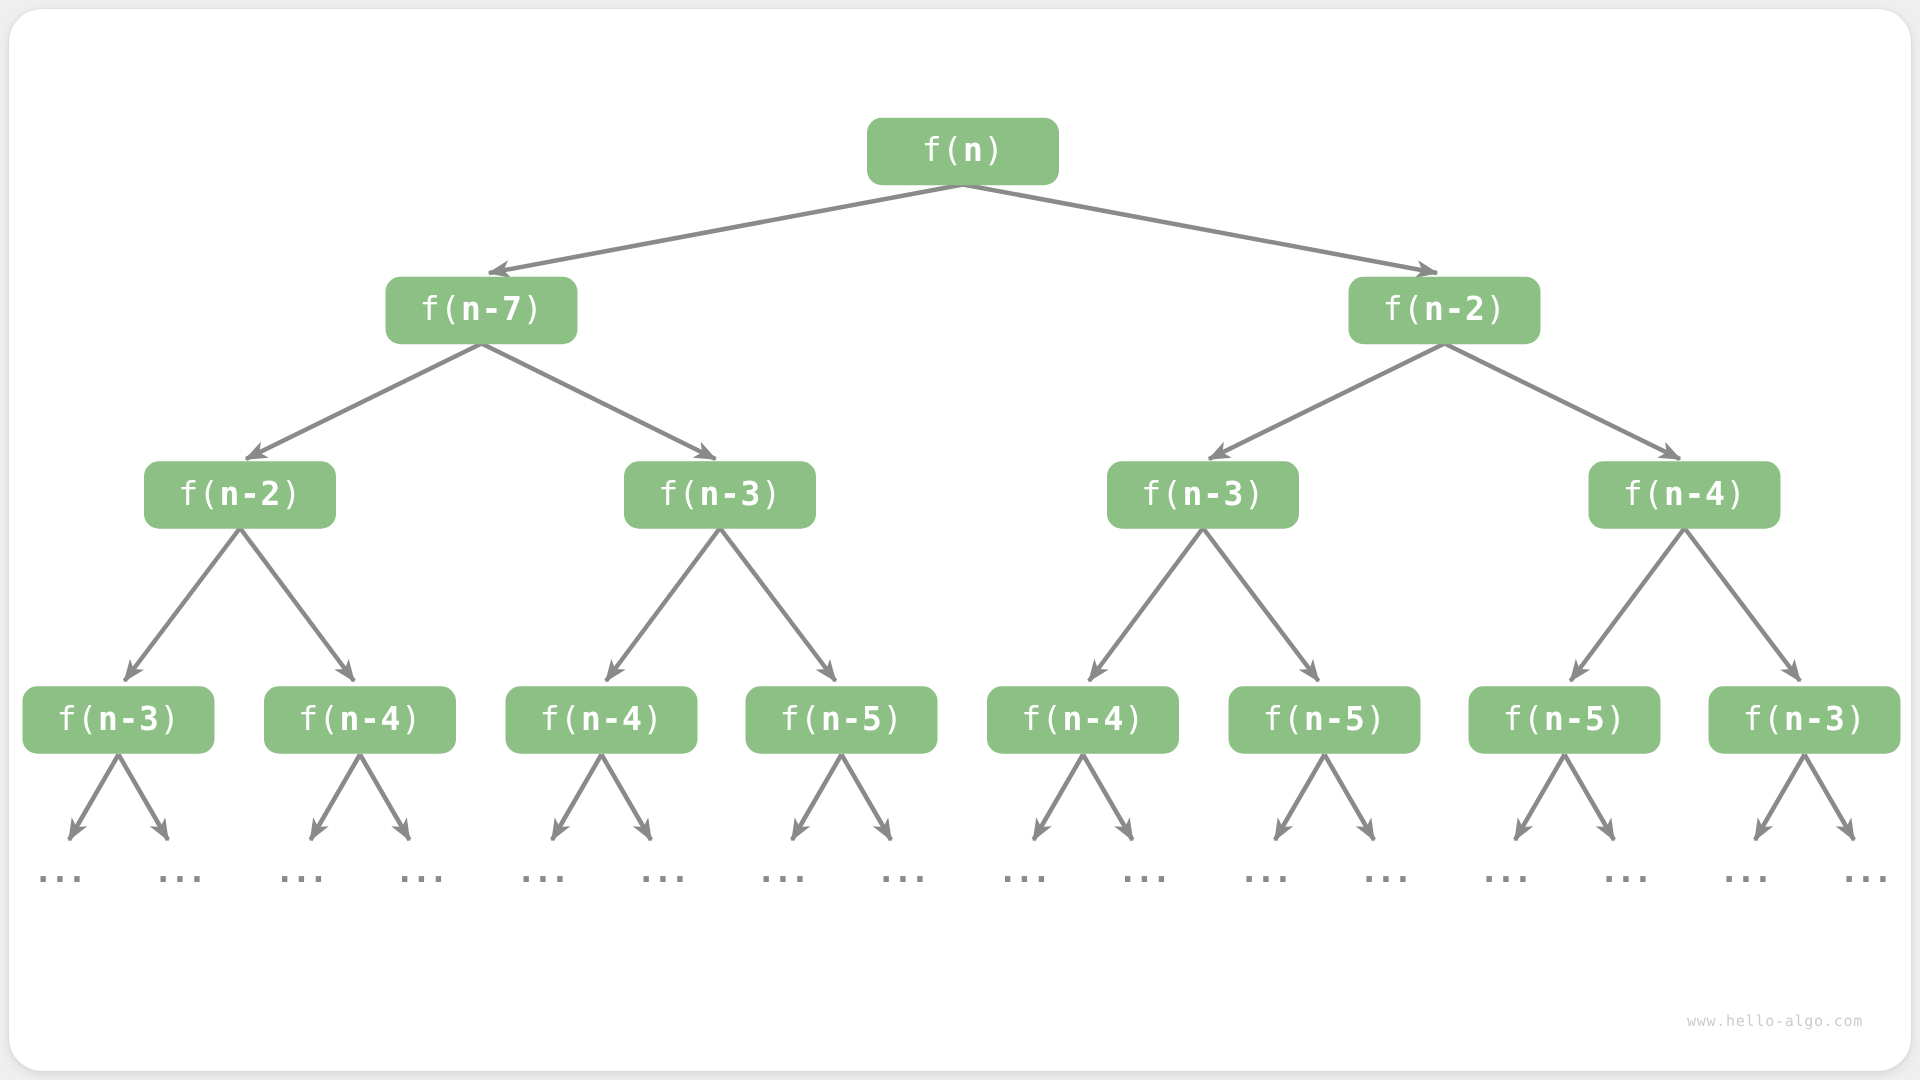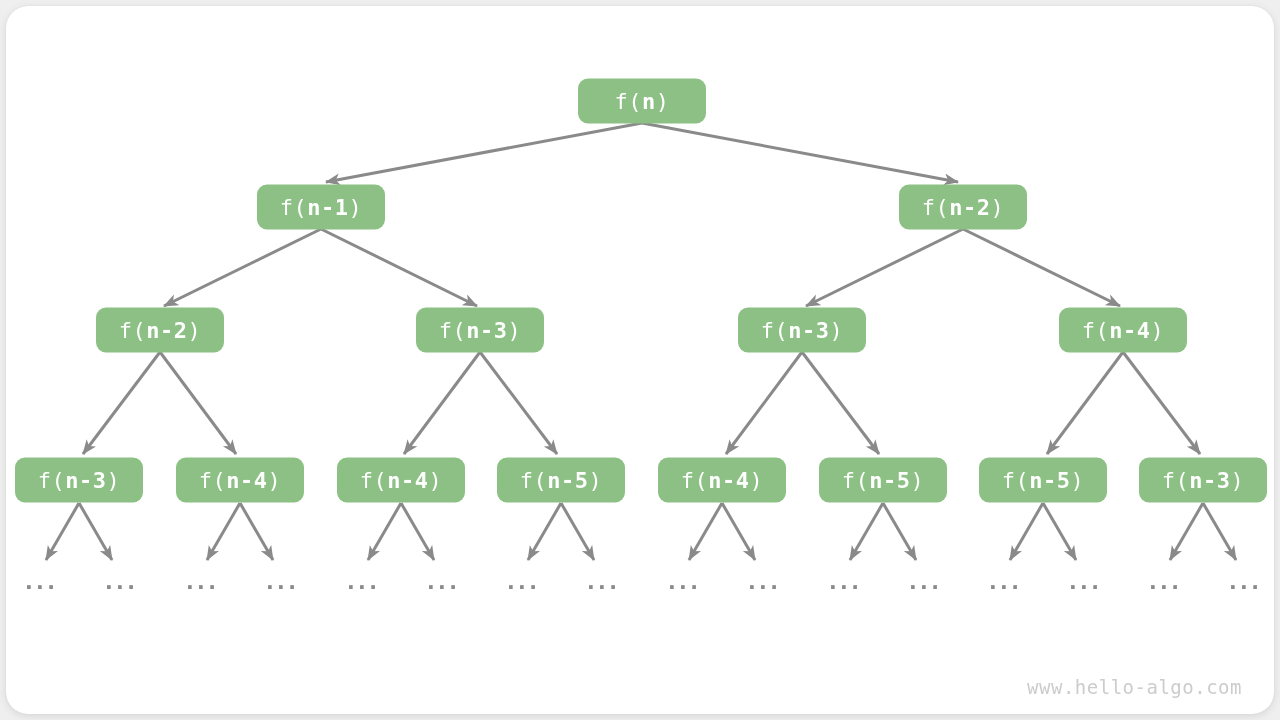--- a/index.html
+++ b/index.html
@@ -37,21 +37,21 @@
   .node b{font-weight:bold;}
   .dots{
     position:absolute;transform:translateX(-50%);
     color:var(--arrow-gray);
     font-size:22px;font-weight:bold;letter-spacing:-2px;
     line-height:20px;
   }
   .watermark{
     position:absolute;right:38px;top:676px;
     color:var(--watermark-gray);
-    font-size:19px;letter-spacing:0.5px;margin-left:24px;
+    font-size:10px;letter-spacing:0.5px;margin-left:24px;
   }
 </style>
 </head>
 <body>
 
 <div class="card"></div>
 
 <div>
   <svg class="edges" viewBox="0 0 1280 720">
     <defs>
@@ -90,21 +90,21 @@
     <line x1="883" y1="503" x2="850" y2="560" marker-end="url(#arrowhead)"></line>
     <line x1="883" y1="503" x2="916" y2="560" marker-end="url(#arrowhead)"></line>
     <line x1="1043" y1="503" x2="1010" y2="560" marker-end="url(#arrowhead)"></line>
     <line x1="1043" y1="503" x2="1076" y2="560" marker-end="url(#arrowhead)"></line>
     <line x1="1203" y1="503" x2="1170" y2="560" marker-end="url(#arrowhead)"></line>
     <line x1="1203" y1="503" x2="1236" y2="560" marker-end="url(#arrowhead)"></line>
   </svg>
 
   <div class="node" style="left:642px;top:101px"><span>f(</span><b>n</b><span>)</span></div>
 
-  <div class="node" style="left:321px;top:207px"><span>f(</span><b>n-1</b><span>)</span></div>
+  <div class="node" style="left:321px;top:207px"><span>f(</span><b>n-7</b><span>)</span></div>
   <div class="node" style="left:963px;top:207px"><span>f(</span><b>n-2</b><span>)</span></div>
 
   <div class="node" style="left:160px;top:330px"><span>f(</span><b>n-2</b><span>)</span></div>
   <div class="node" style="left:480px;top:330px"><span>f(</span><b>n-3</b><span>)</span></div>
   <div class="node" style="left:802px;top:330px"><span>f(</span><b>n-3</b><span>)</span></div>
   <div class="node" style="left:1123px;top:330px"><span>f(</span><b>n-4</b><span>)</span></div>
 
   <div class="node" style="left:79px;top:480px"><span>f(</span><b>n-3</b><span>)</span></div>
   <div class="node" style="left:240px;top:480px"><span>f(</span><b>n-4</b><span>)</span></div>
   <div class="node" style="left:401px;top:480px"><span>f(</span><b>n-4</b><span>)</span></div>

